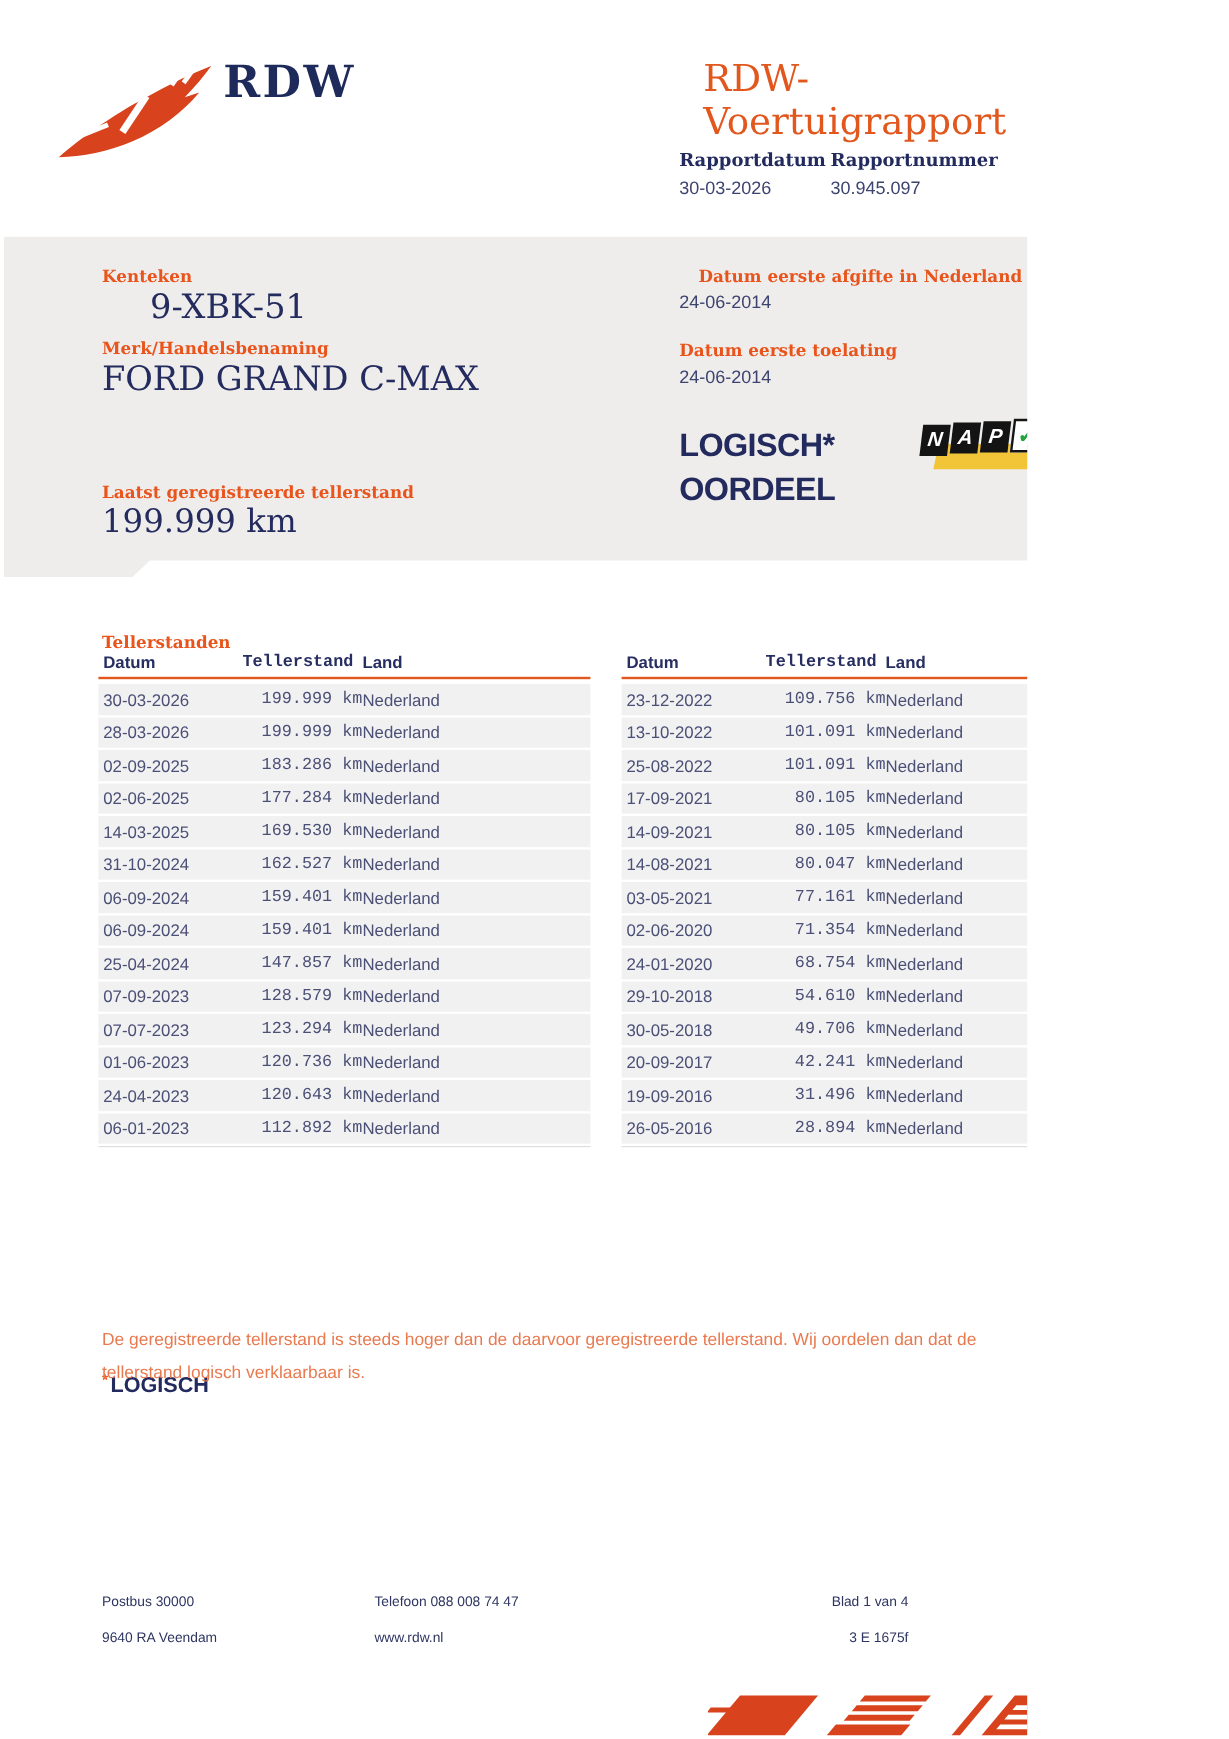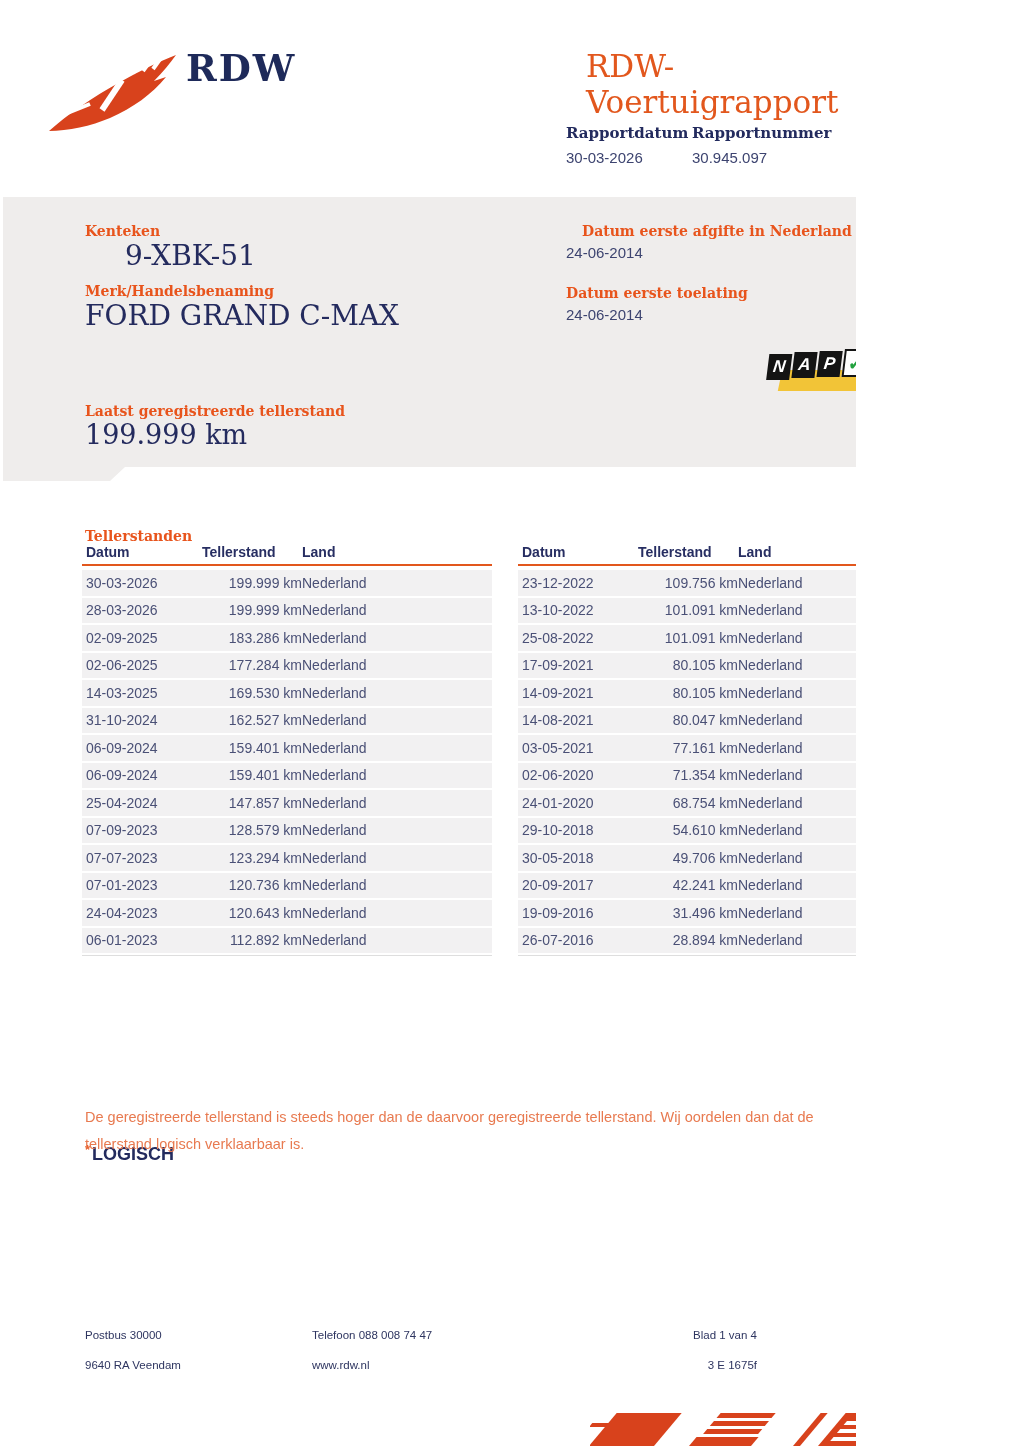--- a/index.html
+++ b/index.html
@@ -46,21 +46,21 @@
                    font-weight:bold; font-size:14px; color:#E8541C; }
   .mtable { position:absolute; top:548px; }
   .mtable.t-left  { left:82px; width:410px; }
   .mtable.t-right { left:518px; width:407px; }
   .thead { display:flex; align-items:flex-end; height:18px; padding-bottom:4px;
            border-bottom:2px solid #E2571D; font-weight:bold; font-size:14px; color:#272E62; }
   .rows { margin-top:4px; border-bottom:1px solid #DEDEDE; }
   .trow { display:flex; align-items:center; height:25.5px; margin-bottom:2px;
           background:#F2F1F2; font-size:14px; color:#4A5076; }
   .c-date { width:120px; padding-left:4px; }
-  .c-val  { width:100px; text-align:right; }
+  .c-val  { width:100px; text-align:right;font-family:Liberation Mono, monospace; }
   .thead .c-val { text-align:left; }
   .c-land { flex:1; text-align:left; padding-right:4px; }
 
   
   .fn-title { position:absolute; left:85px; top:1142px; font-weight:bold; font-size:18px; color:#232B5E; }
   .fn-ast { color:#E8541C; font-size:13px; vertical-align:6px; margin-right:2px; }
   .fn-text { position:absolute; left:85px; top:1104px; width:785px; font-size:14.5px;
              line-height:27px; color:#E87A50; }
 
   
@@ -105,20 +105,24 @@
     <div class="p-abs lbl" style="left:82px; top:86px;text-align:right;">Merk/Handelsbenaming</div>
     <div class="p-abs bigval" style="left:82px; top:102px;">FORD GRAND C-MAX</div>
     <div class="p-abs lbl" style="left:82px; top:206px;">Laatst geregistreerde tellerstand</div>
     <div class="p-abs bigval" style="left:82px; top:222px; font-size:27px;">199.999 km</div>
 
     <div class="p-abs lbl" style="left:563px; top:26px;margin-left:16px;">Datum eerste afgifte in Nederland</div>
     <div class="p-abs smval" style="left:563px; top:47px;">24-06-2014</div>
     <div class="p-abs lbl" style="left:563px; top:88px;">Datum eerste toelating</div>
     <div class="p-abs smval" style="left:563px; top:109px;">24-06-2014</div>
 
+    <div class="p-abs oordeel" style="left:563px; top:156px;">
+      <div>LOGISCH*</div>
+      <div>OORDEEL</div>
+    </div>
 
     <div class="nap">
       <div class="nap-yellow"></div>
       <div class="nap-boxes">
         <div class="nap-letter n">N</div>
         <div class="nap-letter a">A</div>
         <div class="nap-letter">P</div>
         <div class="nap-check">✓</div>
       </div>
     </div>
@@ -194,21 +198,21 @@
           <div class="c-land">Nederland</div>
         </div>
 
         <div class="trow">
           <div class="c-date">07-07-2023</div>
           <div class="c-val">123.294 km</div>
           <div class="c-land">Nederland</div>
         </div>
 
         <div class="trow">
-          <div class="c-date">07-01-2023</div>
+          <div class="c-date">01-06-2023</div>
           <div class="c-val">120.736 km</div>
           <div class="c-land">Nederland</div>
         </div>
 
         <div class="trow">
           <div class="c-date">24-04-2023</div>
           <div class="c-val">120.643 km</div>
           <div class="c-land">Nederland</div>
         </div>
 
@@ -300,21 +304,21 @@
           <div class="c-land">Nederland</div>
         </div>
 
         <div class="trow">
           <div class="c-date">19-09-2016</div>
           <div class="c-val">31.496 km</div>
           <div class="c-land">Nederland</div>
         </div>
 
         <div class="trow">
-          <div class="c-date">26-07-2016</div>
+          <div class="c-date">26-05-2016</div>
           <div class="c-val">28.894 km</div>
           <div class="c-land">Nederland</div>
         </div>
       </div>
   </div>
 
   <div class="fn-title">
     <span class="fn-ast">*</span><span>LOGISCH</span>
   </div>
   <div class="fn-text">De geregistreerde tellerstand is steeds hoger dan de daarvoor geregistreerde tellerstand. Wij oordelen dan dat de tellerstand logisch verklaarbaar is.</div>

